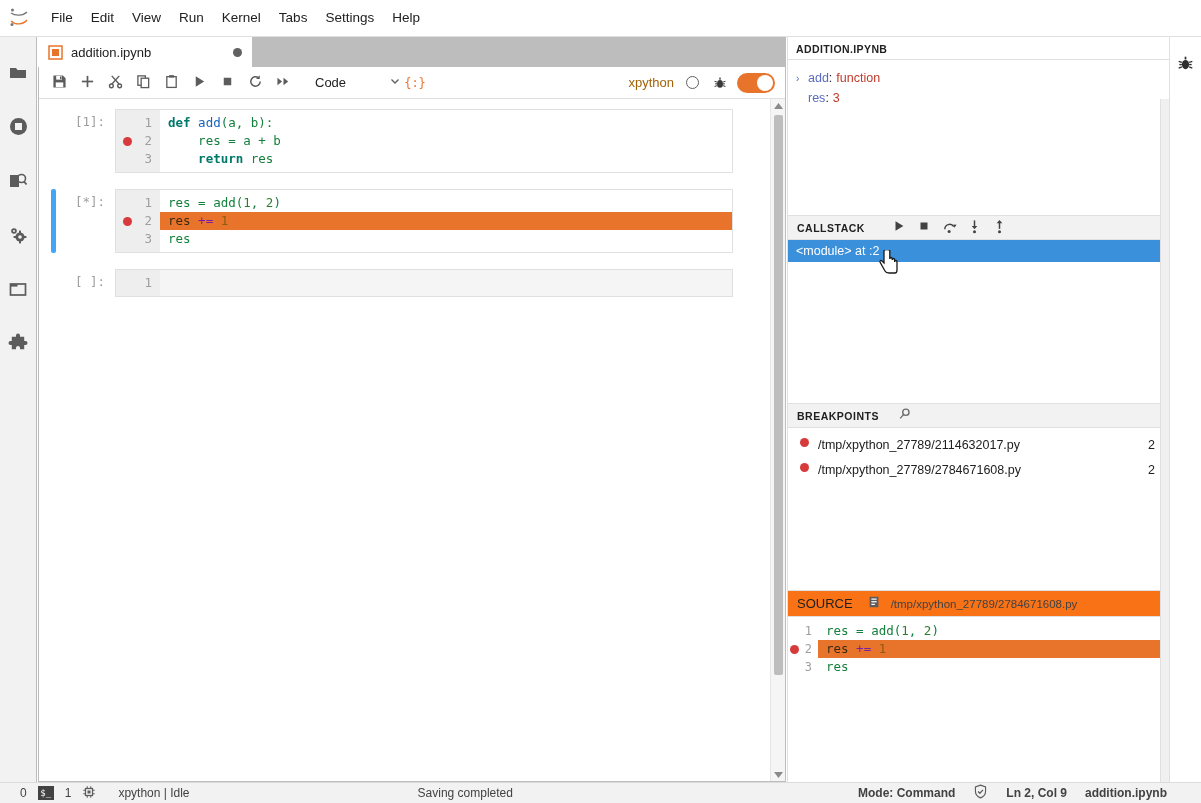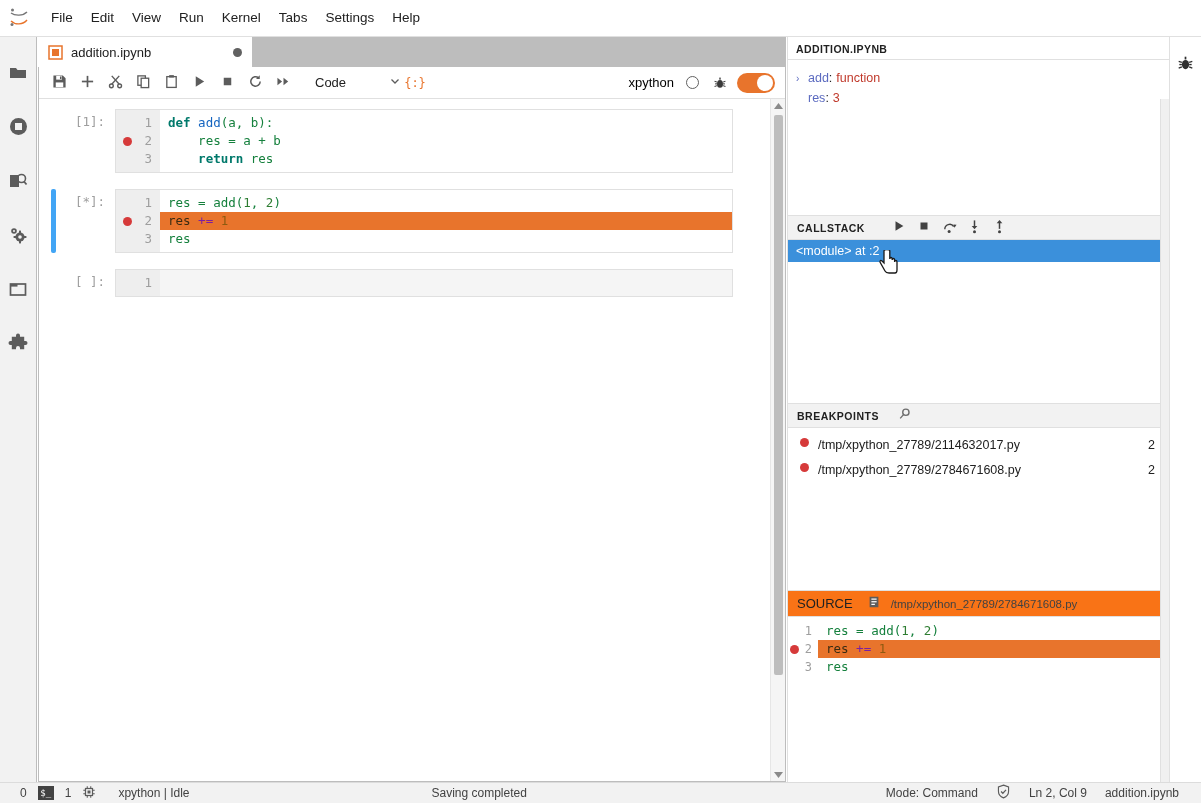--- a/index.html
+++ b/index.html
@@ -80,21 +80,21 @@
     cursor: pointer; border-radius: 2px;
   }
   .tb-btn svg { fill: #616161; }
   .tb-sep { width: 10px; }
   .celltype {
     display: flex; align-items: center; margin-left: 8px; width: 86px;
     font-size: 13px; color: #212121; cursor: pointer;
   }
   .celltype .ct-label { flex: 1; }
   .nb-toolbar .spacer { flex: 1; }
-  .kernel-name { font-size: 13px; color: #000000; margin-right: 12px; }
+  .kernel-name { font-size: 13px; color: #a16207; margin-right: 12px; }
   .kernel-circle { width: 13px; height: 13px; border: 1.6px solid #616161; border-radius: 50%; margin-right: 14px; }
   .dbg-bug { margin-right: 10px; display: flex; align-items: center; cursor: pointer; }
   .dbg-toggle {
     width: 38px; height: 20px; border-radius: 10px; background: #e8742c;
     position: relative; cursor: pointer; margin-right: 4px;
   }
   .dbg-toggle .knob {
     position: absolute; top: 2px; right: 2px; width: 16px; height: 16px;
     border-radius: 50%; background: #fff;
   }
@@ -214,21 +214,21 @@
     display: flex; align-items: center; font-size: 12px; color: #424242;
   }
   .sb-left { display: flex; align-items: center; padding-left: 20px; }
   .sb-left > * { margin-right: 11px; }
   .term-badge {
     width: 16px; height: 14px; background: #424242; color: #fff;
     font-family: "DejaVu Sans Mono", monospace; font-size: 9px;
     display: flex; align-items: center; justify-content: center;
   }
   .sb-center { flex: 1; text-align: center; padding-right: 110px; }
-  .sb-right { display: flex; align-items: center; padding-right: 22px; }
+  .sb-right { display: flex; align-items: center; padding-right: 34px; font-weight: bold; }
   .sb-right > * { margin-left: 18px; }
 
   
   .cursor-hand { position: absolute; left: 879px; top: 250px; pointer-events: none; z-index: 50; }
 </style>
 </head>
 <body>
 
 <div id="app">
 

